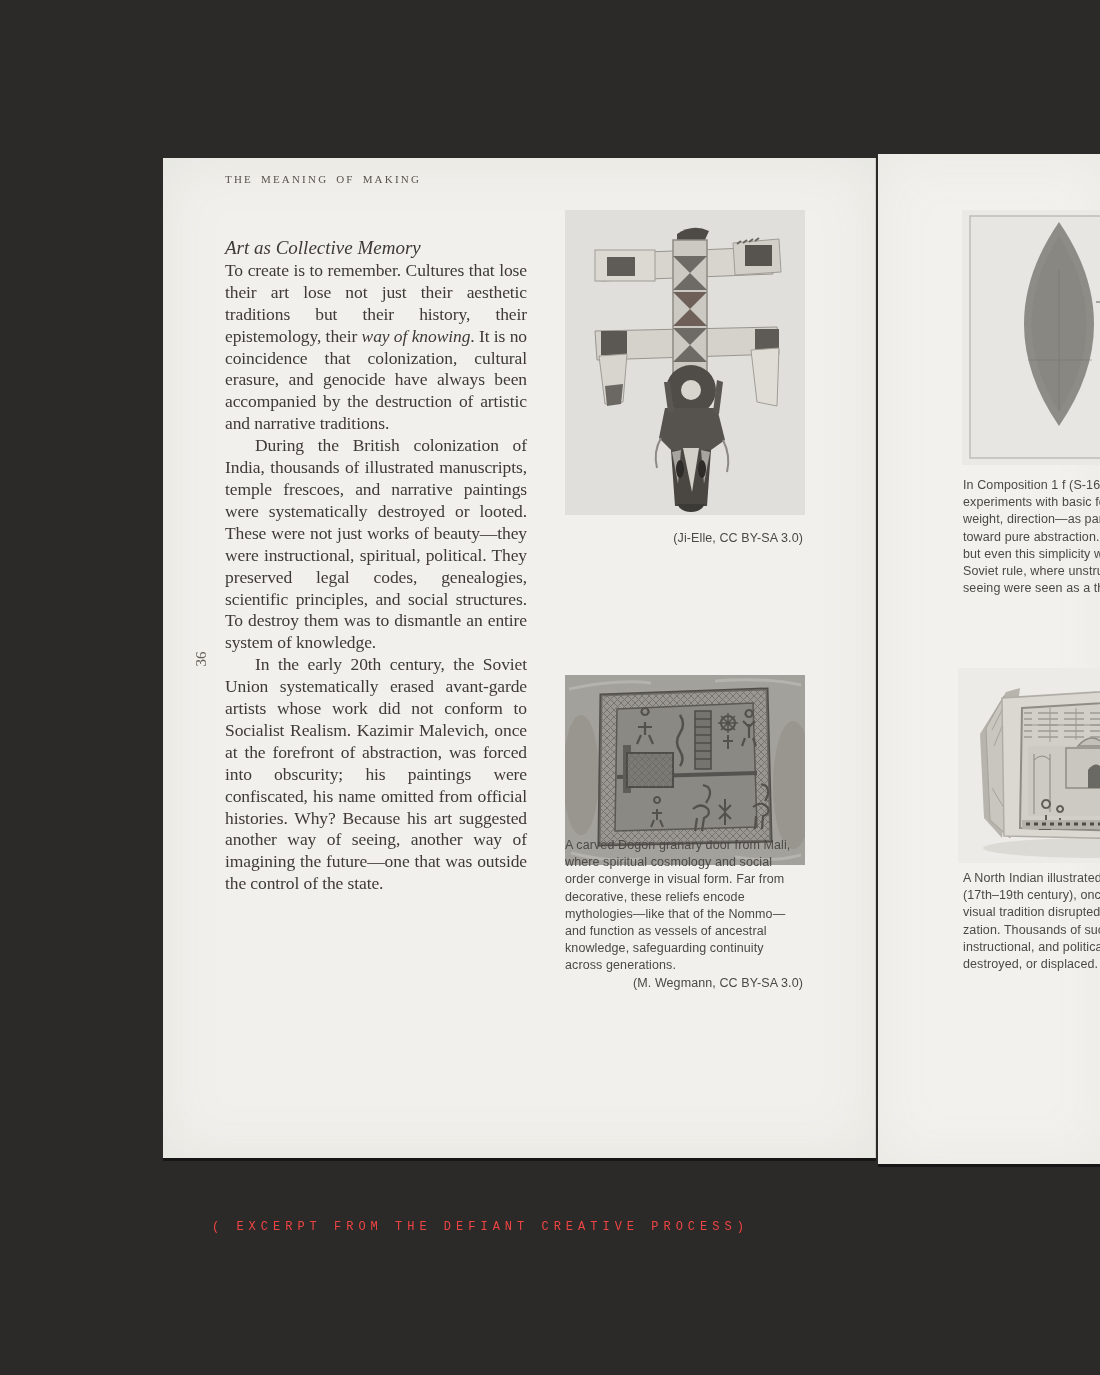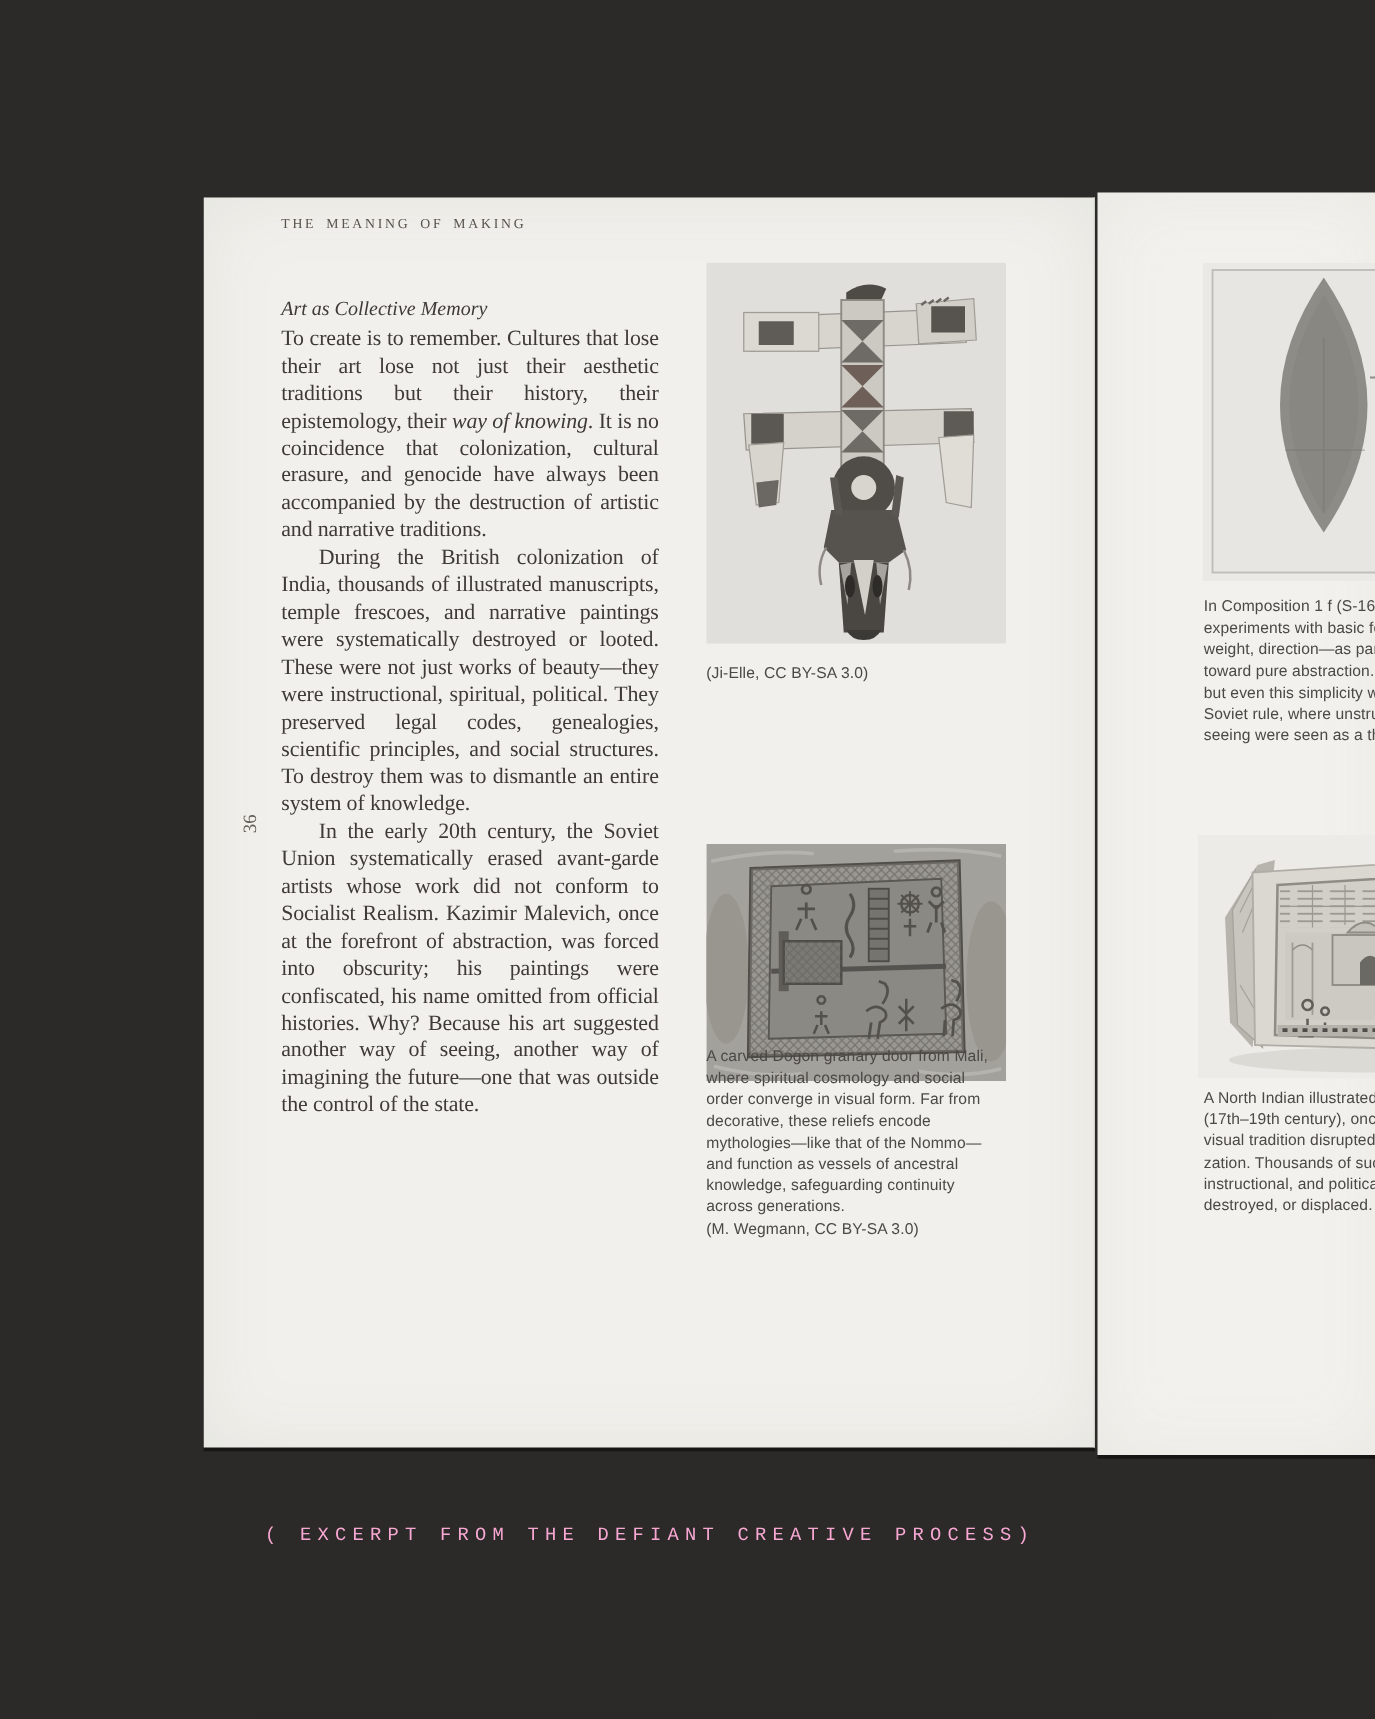--- a/index.html
+++ b/index.html
@@ -31,45 +31,45 @@
     transform:rotate(-90deg);
   }
   .article {
     position:absolute; left:62px; top:70px; width:302px;
     font-size:17.5px; line-height:21.9px; color:#3e3b37;
     text-align:justify; letter-spacing:-0.1px;
   }
   .article p { margin:0; }
   .article p.ind { text-indent:30px; }
   .article h2 {
-    margin:9px 0 1px 0; font-size:16px; font-style:italic;
+    margin:9px 0 1px 0; font-size:19px; font-style:italic;
     font-weight:normal; color:#3e3b37; letter-spacing:0;
   }
   .fig { position:absolute; overflow:hidden; }
   .fig svg { display:block; }
   .cap {
     position:absolute;
     font-family:"Liberation Sans", sans-serif;
     font-size:12.5px; line-height:17.2px; color:#4b4946;
     letter-spacing:0.1px;
   }
-  .cap .credit { display:block; }
+  .cap .credit { display:block;text-align:right; }
   .cap .line { white-space:nowrap; }
   .fig1 { left:402px; top:52px;  width:240px; height:305px; }
   .cap1 { left:402px; top:372px; width:238px; }
   .fig2 { left:402px; top:517px; width:240px; height:190px; }
   .cap2 { left:402px; top:679px; width:238px; }
   .fig3 { left:84px;  top:56px;  width:240px; height:255px; }
   .cap3 { left:85px;  top:323px; }
   .fig4 { left:80px;  top:514px; width:240px; height:195px; }
   .cap4 { left:85px;  top:716px; }
   .footer-caption {
     position:absolute; left:212px; top:1220px;
     font-family:"Liberation Mono", "DejaVu Sans Mono", monospace;
-    font-size:15px; letter-spacing:5px; color:#f9a8d4;
+    font-size:12px; letter-spacing:5px; color:#ef4444;
     white-space:nowrap;
   }
 </style>
 </head>
 <body>
 
 <div>
 
   <div class="page page-left">
 

